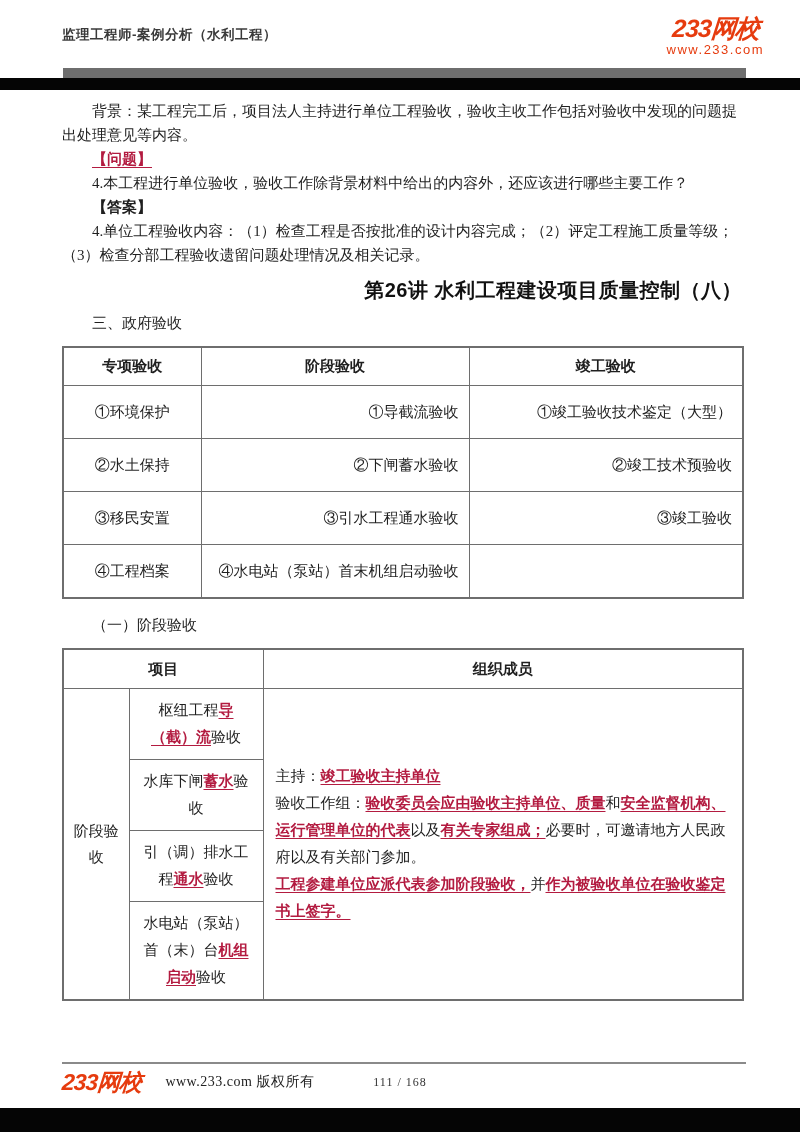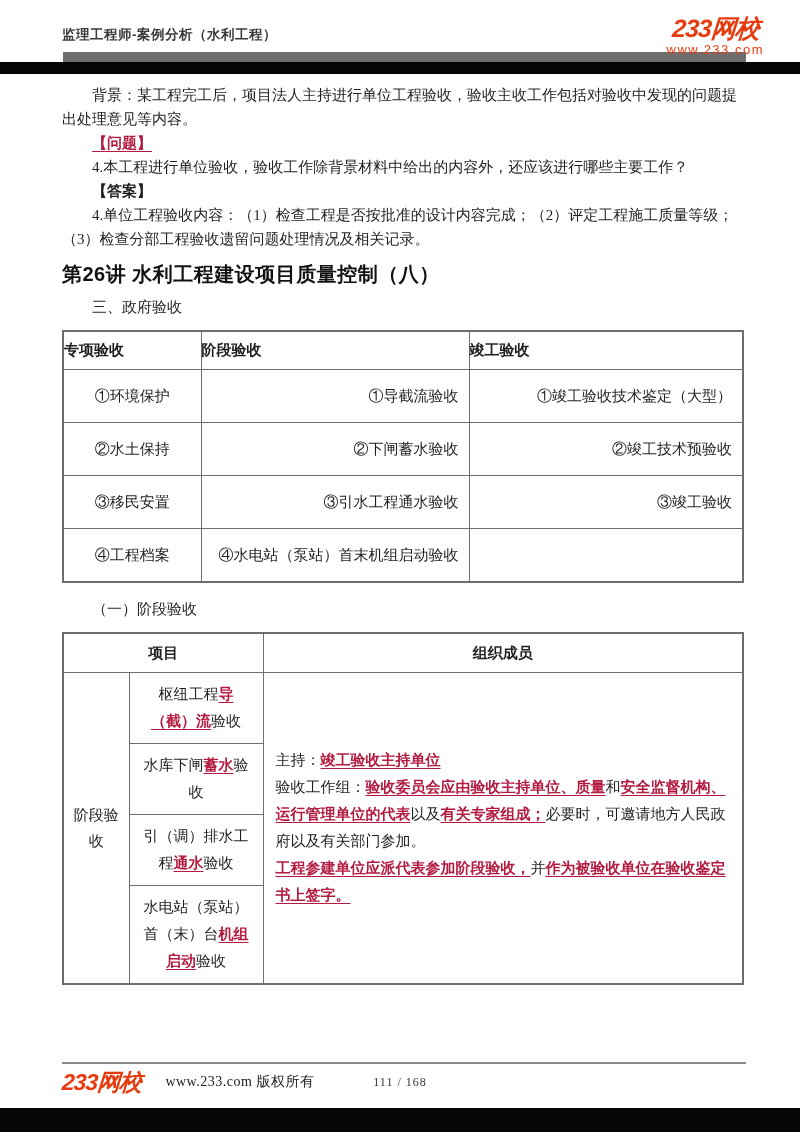--- a/index.html
+++ b/index.html
@@ -7,50 +7,50 @@
     --orange:#e63b0e;
     --border:#6e6e6e;
     --ink:#1f1f1f;
   }
   *{box-sizing:border-box; margin:0; padding:0;}
   html,body{background:#ffffff;}
   body{font-family:"Liberation Serif","DejaVu Serif",serif; color:var(--ink);}
   .page{position:relative; width:800px; height:1132px; background:#fff; overflow:hidden; margin:0 auto;}
 
   
-  .hdr{position:relative; height:52px;}
+  .hdr{position:relative; height:68px;}
   .hdr-title{position:absolute; left:62px; top:26px; font-family:"Liberation Sans","DejaVu Sans",sans-serif;
     font-weight:bold; font-size:13.5px; color:#3a3a3a; letter-spacing:.5px;}
   .hdr-logo{position:absolute; right:36px; top:16px; text-align:center;}
   .logo-text{display:block; font-family:"Liberation Sans","DejaVu Sans",sans-serif; font-style:italic;
     font-weight:bold; font-size:25px; line-height:25px; color:var(--orange); letter-spacing:-1px;
     transform:skewX(-4deg);}
   .logo-sub{display:block; font-family:"Liberation Sans","DejaVu Sans",sans-serif; font-size:13px;
     color:var(--orange); letter-spacing:1.5px; margin-top:1px;}
   .rule-gray{height:10px; background:#6e6e6e; margin:0 54px 0 63px;}
   .bar-black{width:100%; height:12px; background:#050505;}
   .bar-black.bottom{position:absolute; left:0; bottom:0; height:24px;}
 
   
   .main{padding:9px 58px 0 62px; font-size:15px; line-height:24px;}
   .para{text-indent:2em;}
   .q-label{text-indent:2em; color:var(--red); font-weight:bold;}
   .q-label .ul{text-decoration:underline; text-underline-offset:3px;}
   .a-label{text-indent:2em; font-weight:bold;}
   .lecture-title{font-family:"Liberation Sans","DejaVu Sans",sans-serif; font-weight:bold; font-size:20px;
-    text-align:left; margin:11px 0 9px 0; letter-spacing:.5px; color:#111;}
+    text-align:right; margin:11px 0 9px 0; letter-spacing:.5px; color:#111;}
   .sec{text-indent:2em; margin:5px 0 11px 0;}
 
   
   table{border-collapse:collapse; table-layout:fixed; width:680px; margin-left:0;}
   .t1{margin-bottom:14px;}
   .t1 th,.t1 td,.t2 th,.t2 td{border:1px solid var(--border); font-size:15px; color:var(--ink);}
   .t1{border:2px solid var(--border);}
   .t2{border:2px solid var(--border);}
-  .t1 th{height:38px; font-weight:bold; text-align:left;}
+  .t1 th{height:38px; font-weight:bold; text-align:center;}
   .t1 td{height:37px; padding:14px 10px;text-align:right;}
   .t1 td.c{text-align:center; padding:4px 14px;}
   .t2 th{height:40px; font-weight:bold; text-align:center;}
   .t2 td{padding:4px 8px;}
   .t2 .stage{ text-align:center; padding:4px 6px; line-height:26px;}
   .t2 .item{ text-align:center; line-height:27px; padding:8px 10px;}
   .t2 .members{vertical-align:middle; line-height:27px; padding:10px 12px; text-align:left;}
   .rd{color:var(--red); font-weight:bold; text-decoration:underline; text-underline-offset:3px;}
 
   

